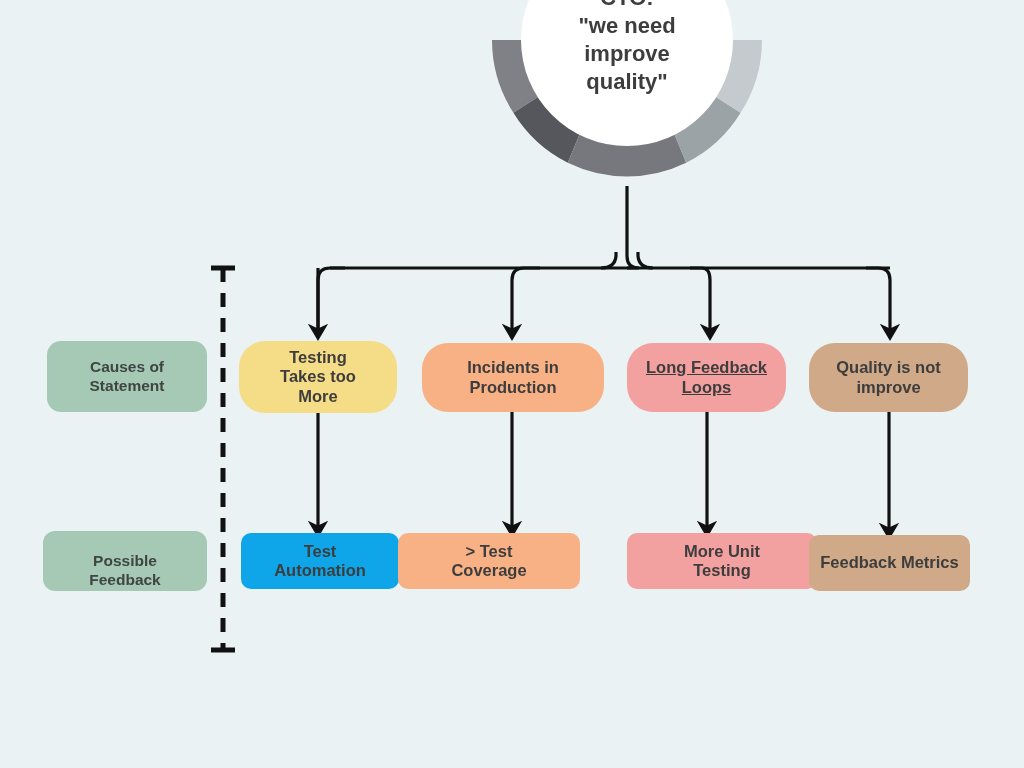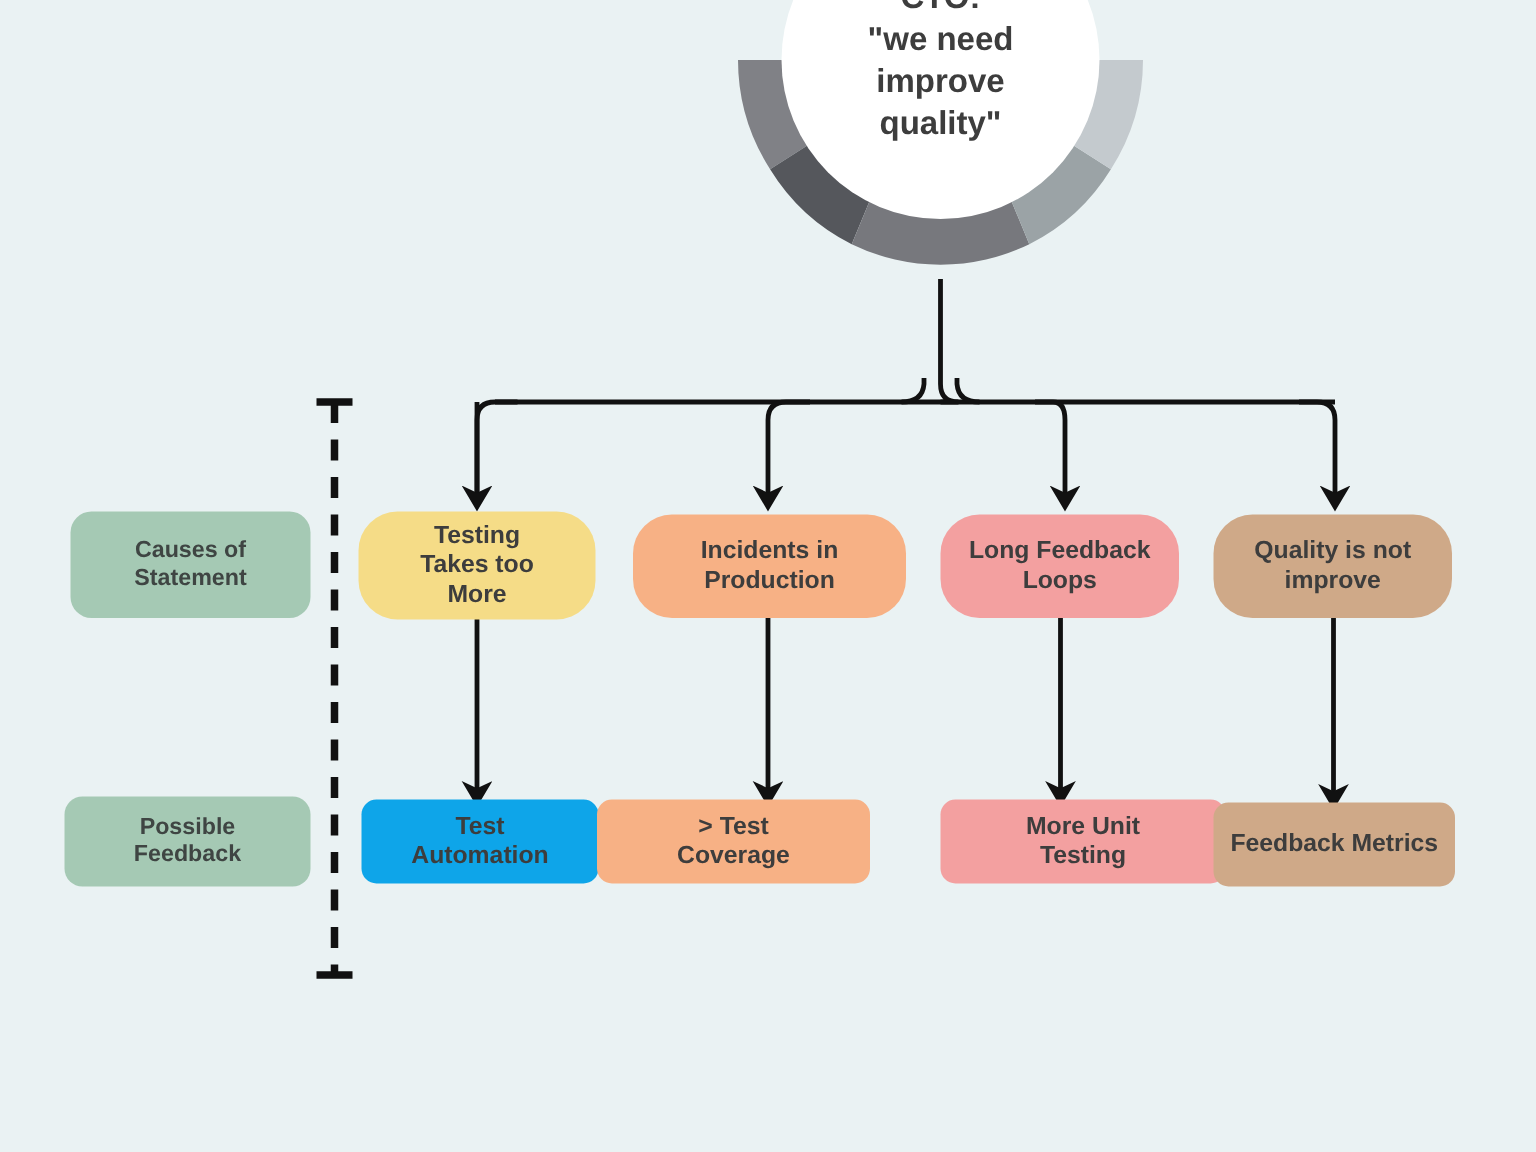--- a/index.html
+++ b/index.html
@@ -45,21 +45,21 @@
   }
   .solution {
     font-size: 16.5px;
     border-radius: 10px;
   }
   .legend {
     font-size: 15.5px;
     color: #3f4543;
   }
   .legend-top { border-radius: 26px; }
-  .legend-bottom { border-radius: 12px; }
+  .legend-bottom { border-radius: 12px; align-items: flex-end; }
   .center-circle {
     position: absolute;
     background: #ffffff;
     border-radius: 50%;
     display: flex;
     align-items: center;
     justify-content: center;
     text-align: center;
     color: #3d3d3d;
     font-weight: bold;
@@ -154,21 +154,21 @@
     </div>
   </div>
 
   <div class="node cause" style="left:422px; top:343px; width:182px; height:69px; background:#f7b185;">
     <div>
       <div>Incidents in</div>
       <div>Production</div>
     </div>
   </div>
 
-  <div class="node cause" style="left:627px; top:343px; width:159px; height:69px; background:#f3a0a0;">
+  <div class="node cause" style="left:627px; top:343px; width:159px; height:69px; background:#f3a0a0;text-decoration:underline;">
     <div>
       <div>Long Feedback</div>
       <div>Loops</div>
     </div>
   </div>
 
   <div class="node cause" style="left:809px; top:343px; width:159px; height:69px; background:#cfa988;">
     <div>
       <div>Quality is not</div>
       <div>improve</div>

